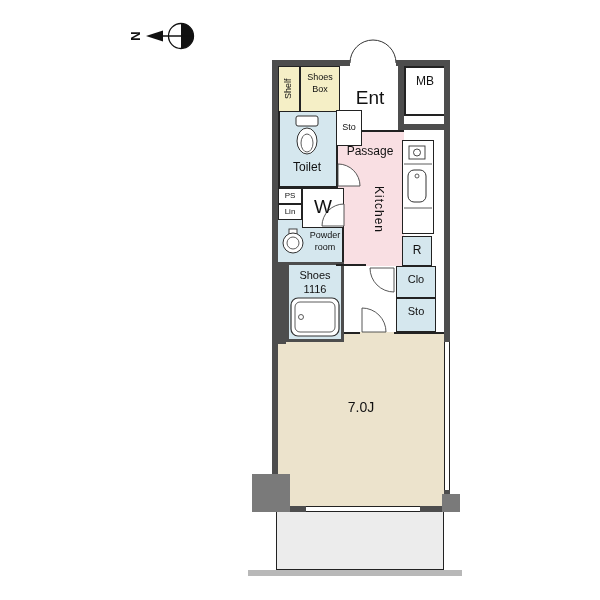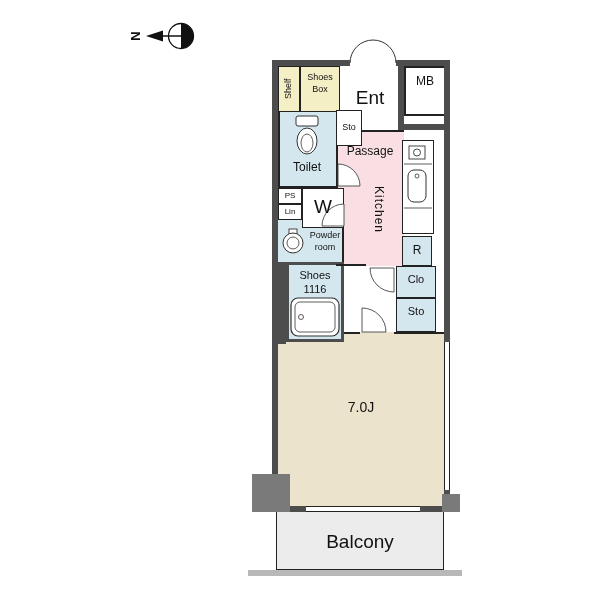--- a/index.html
+++ b/index.html
@@ -137,15 +137,14 @@
   <div class="lbl flexc f12" style="left:402px;top:236px;width:30px;height:30px;">R</div>
   <div class="lbl f11" style="left:288px;top:268px;width:54px;height:28px;">
     <span class="blk">Shoes</span>
     <span class="blk">1116</span>
   </div>
   <div class="lbl f11" style="left:396px;top:272px;width:40px;height:16px;">Clo</div>
   <div class="lbl f11" style="left:396px;top:304px;width:40px;height:16px;">Sto</div>
   <div class="lbl f14" style="left:300px;top:398px;width:122px;height:40px;">
     <span class="blk">7.0J</span>
   </div>
-  <div class="lbl f13" style="left:276px;top:530px;width:168px;height:18px;">Balcony</div>
 
 </div>
 
 </body></html>

